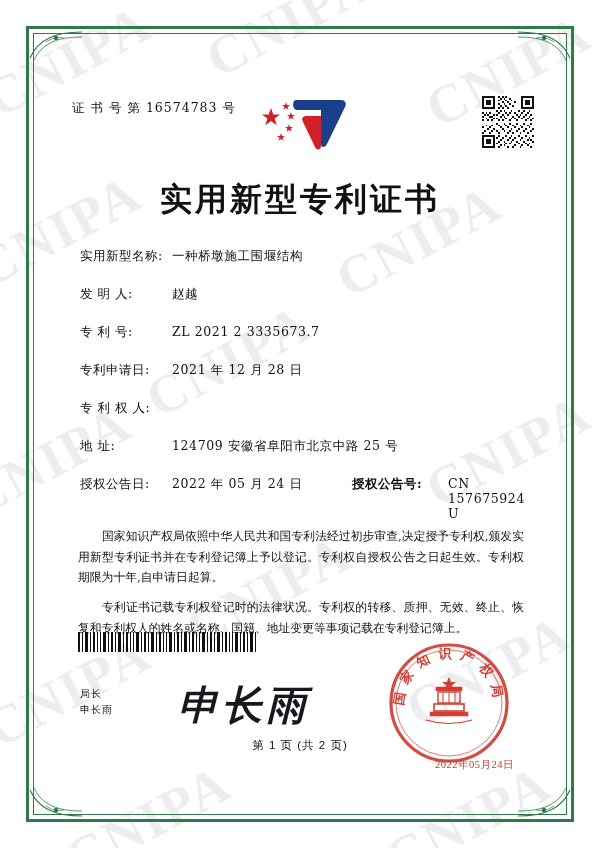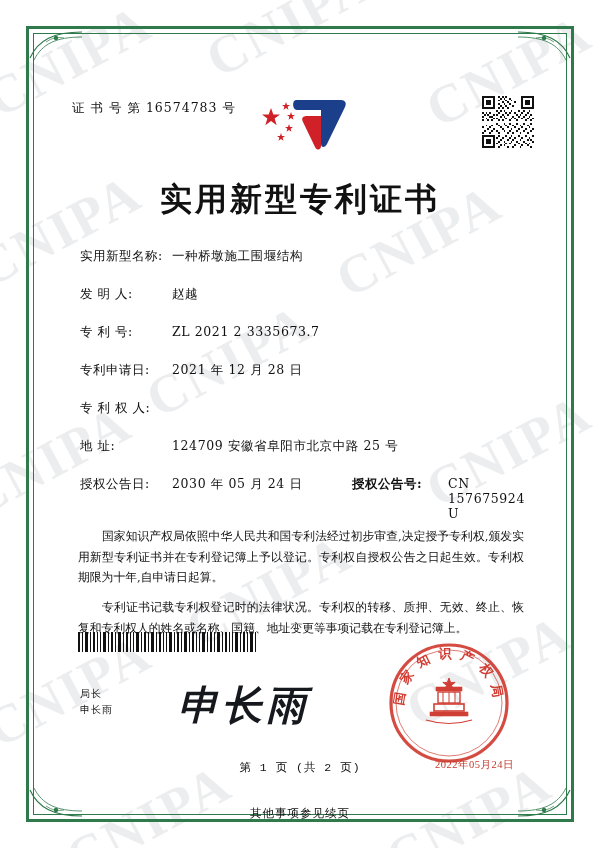--- a/index.html
+++ b/index.html
@@ -216,23 +216,23 @@
     font-family: Liberation Serif, serif;
     font-size: 10.5px;
     color: #c0392b;
     letter-spacing: 0.5px;
   }
 
   .page-num {
     position: absolute;
     left: 0;
     right: 0;
-    top: 760px;
+    top: 738px;
     text-align: center;
-    font-family: Liberation Mono, monospace;
+    font-family: Liberation Sans, sans-serif;
     font-size: 11.5px;
     color: #111;
     letter-spacing: 1px;
   }
 
   .footer-note {
     position: absolute;
     left: 0;
     right: 0;
     top: 806px;
@@ -506,21 +506,21 @@
       </div>
       <div class="field-row">
         <div class="field-label">专 利 权 人:</div>
       </div>
       <div class="field-row">
         <div class="field-label">地      址:</div>
         <div class="field-value">124709 安徽省阜阳市北京中路 25 号</div>
       </div>
       <div class="field-row dual">
         <div class="field-label">授权公告日:</div>
-        <div class="field-value">2030 年 05 月 24 日</div>
+        <div class="field-value">2022 年 05 月 24 日</div>
         <div class="field-label2">授权公告号:</div>
         <div class="field-value2">CN 157675924 U</div>
       </div>
     </div>
 
     <div class="paras">
       <p>国家知识产权局依照中华人民共和国专利法经过初步审查,决定授予专利权,颁发实用新型专利证书并在专利登记簿上予以登记。专利权自授权公告之日起生效。专利权期限为十年,自申请日起算。</p>
       <p>专利证书记载专利权登记时的法律状况。专利权的转移、质押、无效、终止、恢复和专利权人的姓名或名称、国籍、地址变更等事项记载在专利登记簿上。</p>
     </div>
 
@@ -604,16 +604,15 @@
         <line x1="69" y1="52" x2="69" y2="63" stroke-width="1"></line>
         <rect x="50" y="47" width="26" height="4" stroke-width="0.6"></rect>
         <polygon points="63,38 64.6,42.4 69.2,42.4 65.5,45.2 66.9,49.6 63,46.9 59.1,49.6 60.5,45.2 56.8,42.4 61.4,42.4"></polygon>
         <path d="M40 80 q23 7 46 0" fill="none" stroke-width="1.2"></path>
       </g>
     </svg>
 
     <div class="seal-date">2022年05月24日</div>
 
     <div class="page-num">第 1 页 (共 2 页)</div>
-    <div class="footer-note">其他事项参见续页</div>
 
   </div>
 </div>
 
 </body></html>

